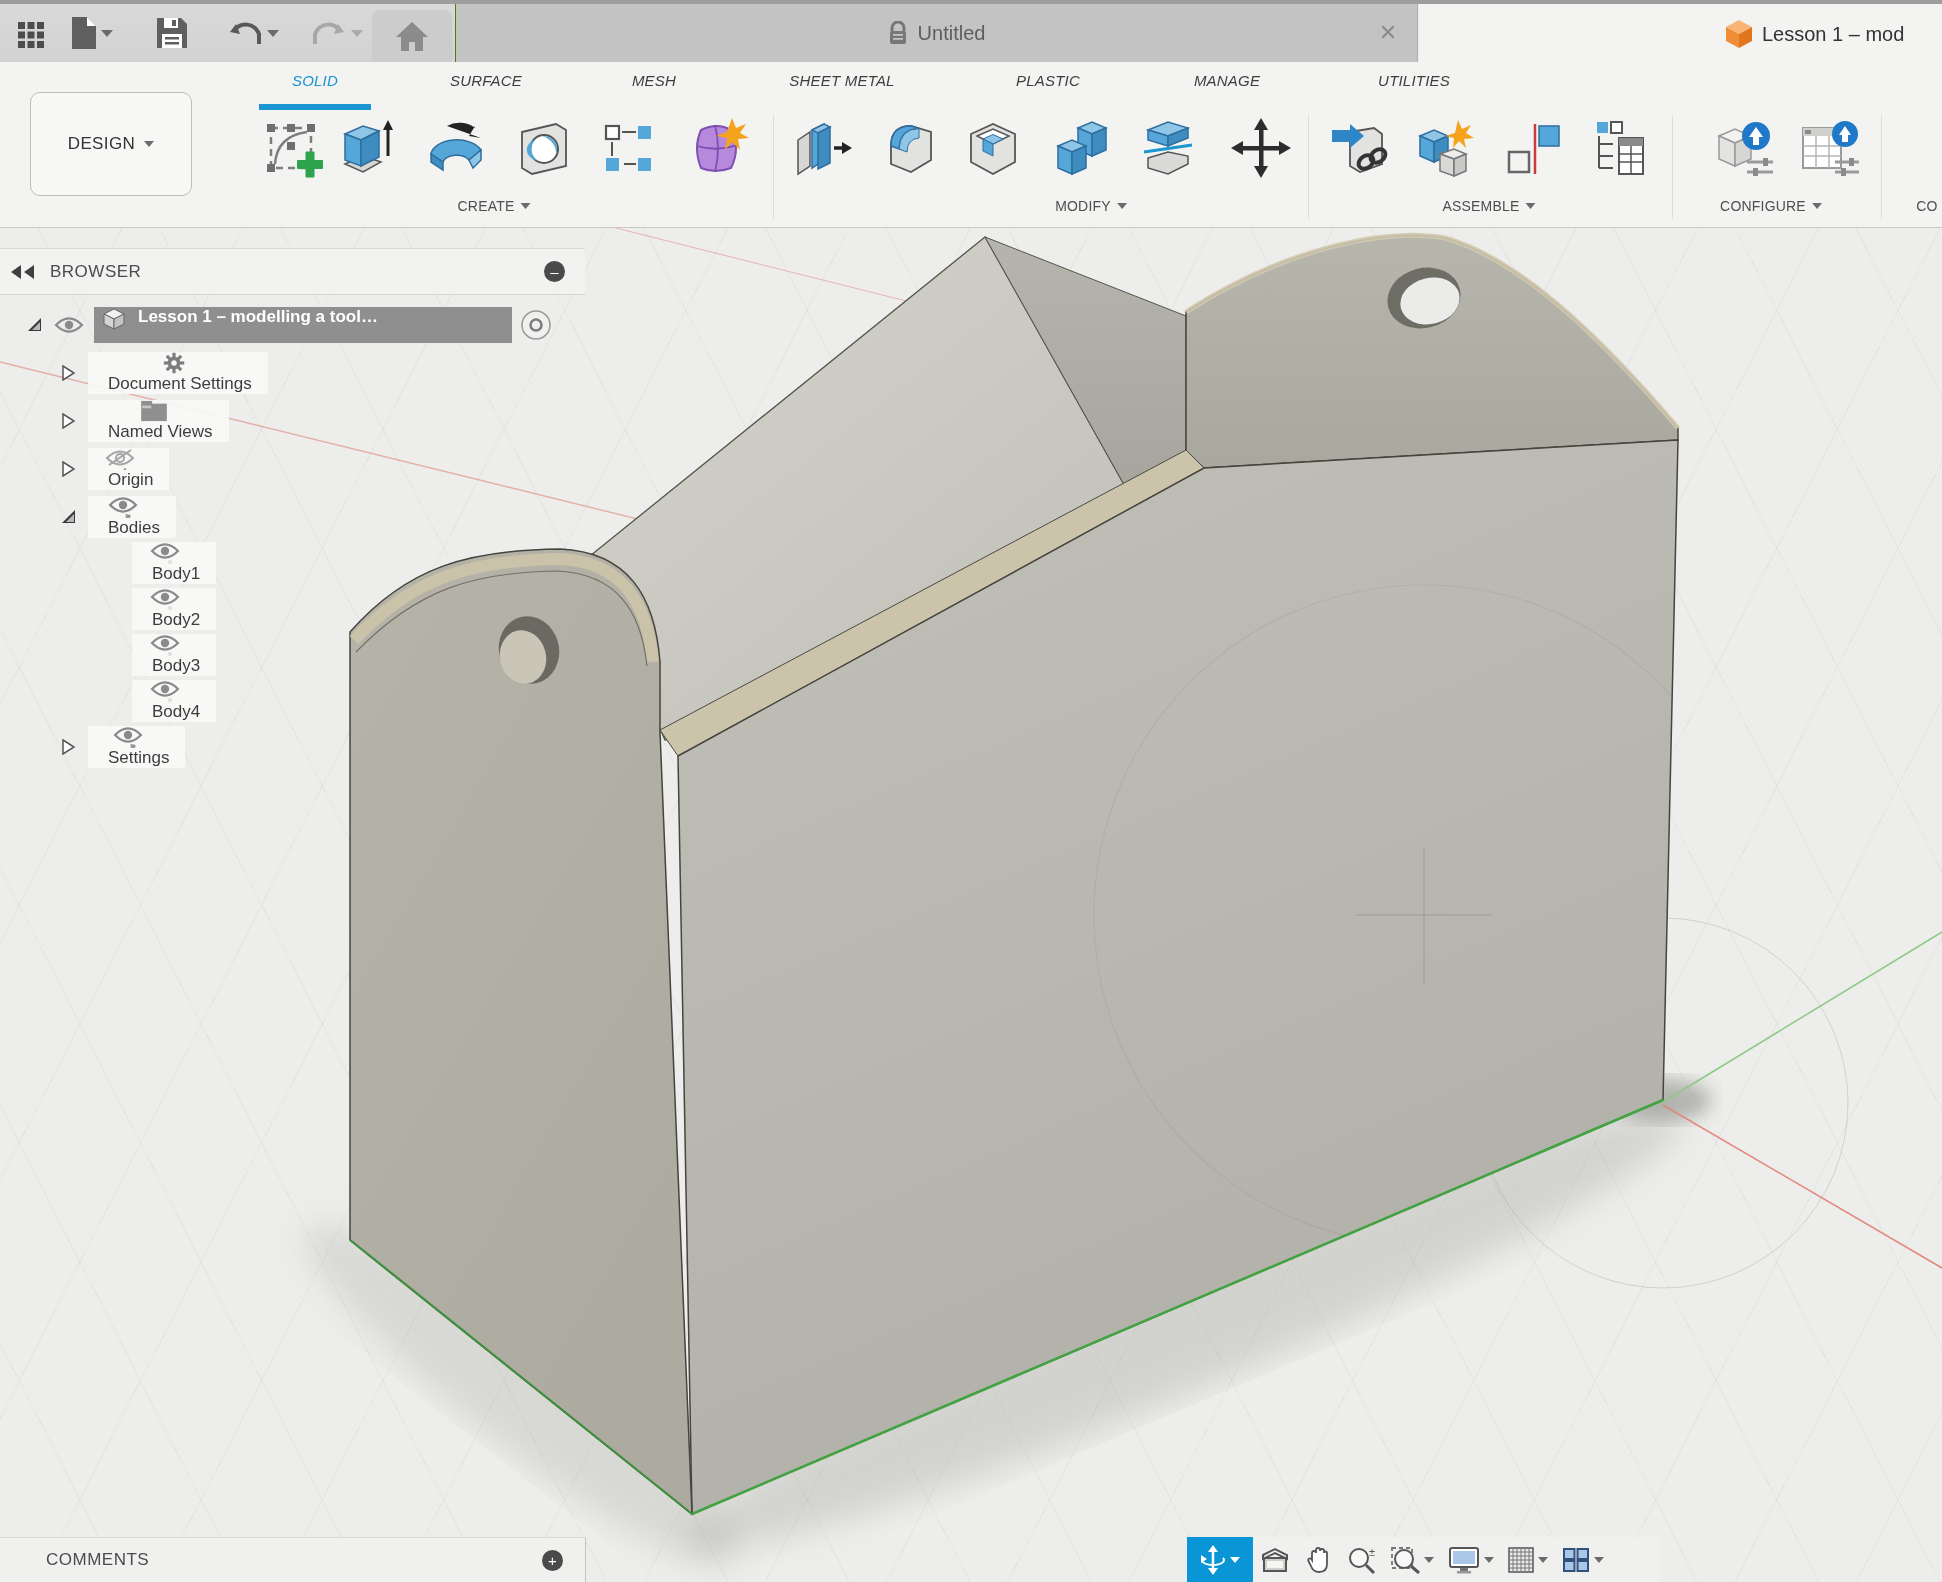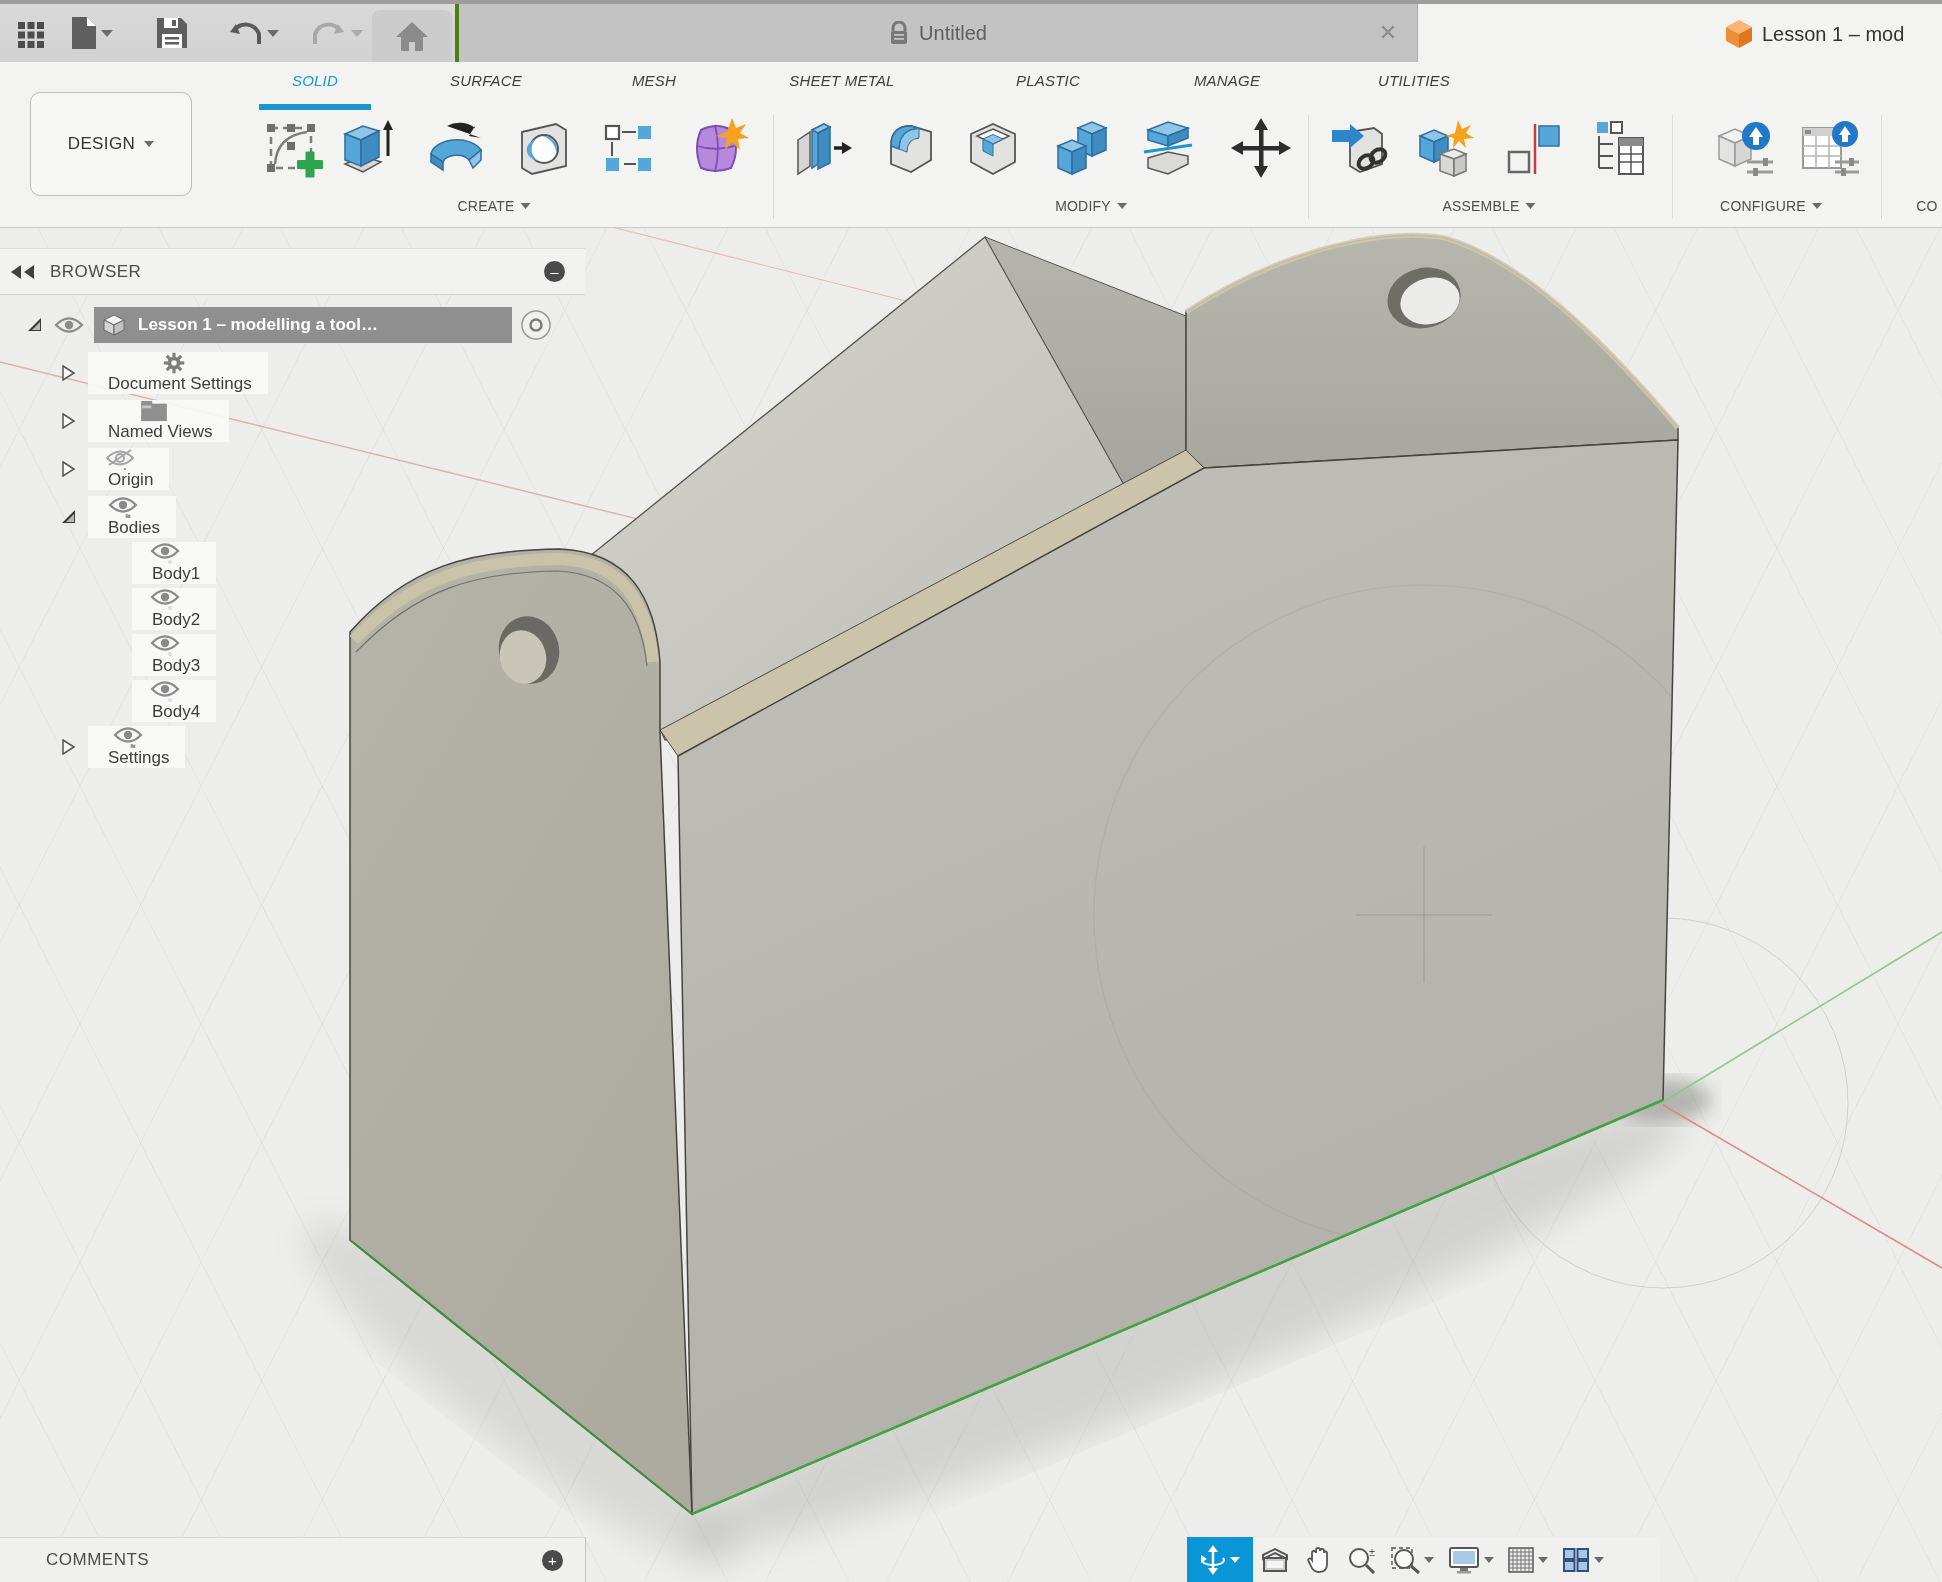--- a/index.html
+++ b/index.html
@@ -8,21 +8,21 @@
   .abs { position:absolute; }
 
   
   #topstrip { left:0; top:0; width:1942px; height:4px; background:#9d9d9d; z-index:60;}
   #topbar { left:0; top:4px; width:1418px; height:58px; background:linear-gradient(#d9d9d9,#d2d2d2); z-index:50; }
   #topbar .tbi { position:absolute; top:0; height:58px; display:flex; align-items:center; gap:5px; cursor:pointer;}
   .ct { width:0; height:0; border-left:6px solid transparent; border-right:6px solid transparent; border-top:7px solid #6b6b6b; display:inline-block;}
   .ct.lite { border-top-color:#ababab; }
   .ct.sm { border-left-width:5px; border-right-width:5px; border-top-width:6px; }
   #homebtn { position:absolute; left:372px; top:6px; width:80px; height:52px; background:#cccccc; border-radius:8px 8px 0 0; display:flex; align-items:center; justify-content:center; cursor:pointer;}
-  #doctab { position:absolute; left:455px; top:4px; width:963px; height:58px; background:#c3c3c3; border-left:4px solid #4d7c0f; border-right:1px solid #b0b0b0; z-index:51;}
+  #doctab { position:absolute; left:455px; top:4px; width:963px; height:58px; background:#c3c3c3; border-left:1px solid #4d7c0f; border-right:1px solid #b0b0b0; z-index:51;}
   #doctab .title { position:absolute; left:0; right:0; top:0; height:58px; display:flex; align-items:center; justify-content:center; gap:10px; color:#5e5e5e; font-size:20px; }
   #tabclose { position:absolute; right:14px; top:14px; width:30px; height:30px; color:#8a8a8a; font-size:22px; line-height:30px; text-align:center; cursor:pointer;}
   #topright { position:absolute; left:1419px; top:4px; width:523px; height:58px; background:#f3f3f2; overflow:hidden; z-index:51;}
   #topright .doc { position:absolute; left:306px; top:15px; display:flex; align-items:center; gap:9px; font-size:20px; color:#333; white-space:nowrap;}
 
   
   #ribbon { left:0; top:62px; width:1942px; height:166px; background:#f3f3f2; border-bottom:1px solid #c9c9c9; z-index:40;}
   .rtab { position:absolute; top:10px; transform:translateX(-50%); font-size:15px; color:#3e3e3e; letter-spacing:.2px; cursor:pointer; white-space:nowrap;font-style:italic;}
   .rtab.active { color:#1a96d2; }
   #tabline { position:absolute; left:259px; top:42px; width:112px; height:6px; background:#1a96d2; }
@@ -44,21 +44,21 @@
   
   #browser { left:0; top:248px; width:585px; z-index:20;}
   #browserhead { position:relative; width:585px; height:47px; background:#f2f2f1; border-top:1px solid #dadada; border-bottom:1px solid #d5d5d5; display:flex; align-items:center; }
   #browserhead .lbl { font-size:17px; color:#4c4c4c; letter-spacing:.5px; margin-left:14px;}
   .circbtn { width:21px; height:21px; border-radius:50%; background:#4a4a4a; color:#fff; display:flex; align-items:center; justify-content:center; font-size:15px; line-height:1; cursor:pointer;}
   .trow { position:absolute; display:flex; align-items:center; height:42px; }
   .chip { display:flex; align-items:center; height:42px; background:rgba(248,248,247,0.92); padding:0 16px 0 8px;flex-direction:column; }
   .tri { width:16px; height:16px; margin-right:12px; flex:none; cursor:pointer;}
   .eye { width:30px; margin-right:10px; flex:none; cursor:pointer;}
   .nlabel { font-size:17px; color:#3d3d3d; margin-left:12px; white-space:nowrap;}
-  #rootbar { display:flex; align-items:center; background:#8f8f8f; height:36px; padding:0 14px 0 8px; width:418px; }
+  #rootbar { display:flex; background:#8f8f8f; height:36px; padding:0 14px 0 8px; width:418px; }
   #rootbar .nlabel { color:#fff; font-weight:bold; }
 
   
   #commentsbar { left:0; top:1537px; width:586px; height:45px; background:#f0f0ef; border-top:1px solid #d8d8d8; border-right:1px solid #c2c2c2; display:flex; align-items:center; z-index:30;}
   #commentsbar .lbl { font-size:17px; color:#4c4c4c; letter-spacing:.5px; margin-left:46px; flex:1;}
   #commentsbar .circbtn { margin-right:22px;}
 
   
   #navbar { left:1187px; top:1537px; width:473px; height:45px; background:#f0f0ef; display:flex; align-items:stretch; z-index:30;}
   .navbtn { display:flex; align-items:center; justify-content:center; gap:4px; padding:0 7px; cursor:pointer;}

